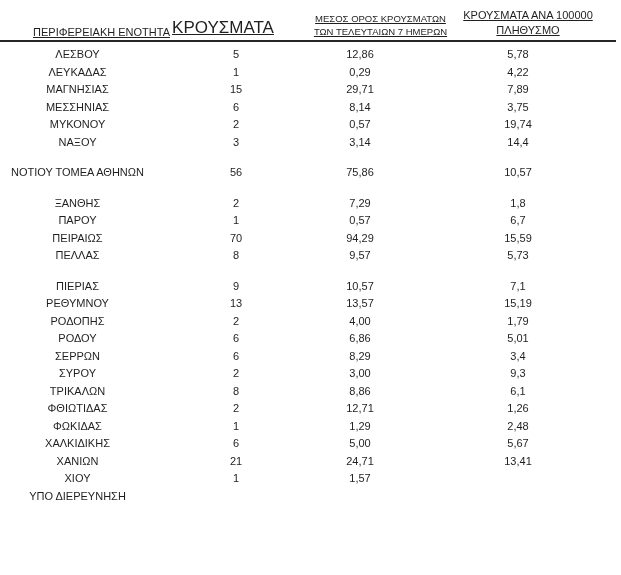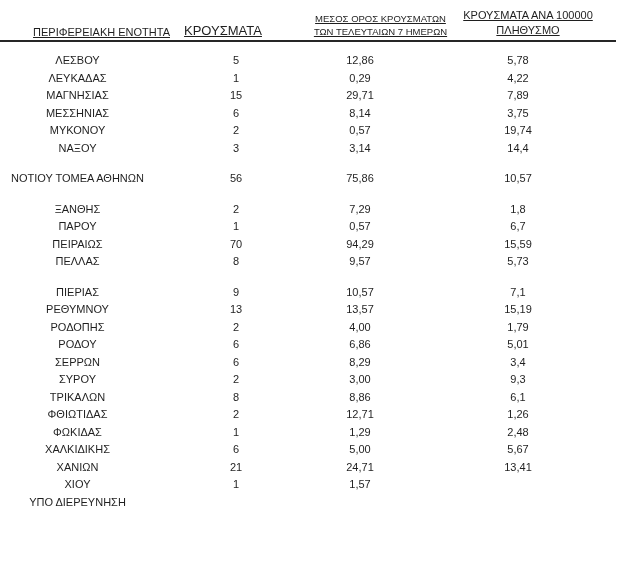--- a/index.html
+++ b/index.html
@@ -8,30 +8,30 @@
     width: 621px;
     height: 575px;
     background: #ffffff;
     font-family: "Liberation Sans", sans-serif;
     color: #1f1f1f;
     overflow: hidden;
   }
   .thead { position: absolute; top: 0; left: 0; width: 621px; height: 40px; }
   .h { position: absolute; bottom: 2px; text-align: center; text-decoration: underline; }
   .h1 { left: 0; width: 155px; font-size: 11px; margin-left: 24px; }
-  .h2 { left: 143px; width: 160px; font-size: 13px; }
+  .h2 { left: 143px; width: 160px; font-size: 17px; }
   .h3 { left: 310px; width: 141px; font-size: 9.5px; line-height: 13px; }
   .h4 { left: 437px; width: 182px; font-size: 11px; line-height: 15px; }
   .rule {
     position: absolute;
     top: 40px; left: 0;
     width: 616px; height: 2px;
     background: #262626;
   }
-  .tbody { position: absolute; top: 52px; left: 0; width: 621px; }
+  .tbody { position: absolute; top: 46px; left: 0; width: 621px; }
   .group:not(:last-child) { margin-bottom: 13px; }
   .row { position: relative; height: 17.5px; line-height: 17.5px; font-size: 11px; }
   .row.italic { }
   .cell { position: absolute; top: 0; height: 100%; text-align: center; white-space: nowrap; }
   .c1 { left: 0;     width: 155px; }
   .c2 { left: 155px; width: 162px; }
   .c3 { left: 318px; width: 84px;  }
   .c4 { left: 428px; width: 180px; }
   .row.italic .c2 { transform: translateX(-9px); }
 </style>

